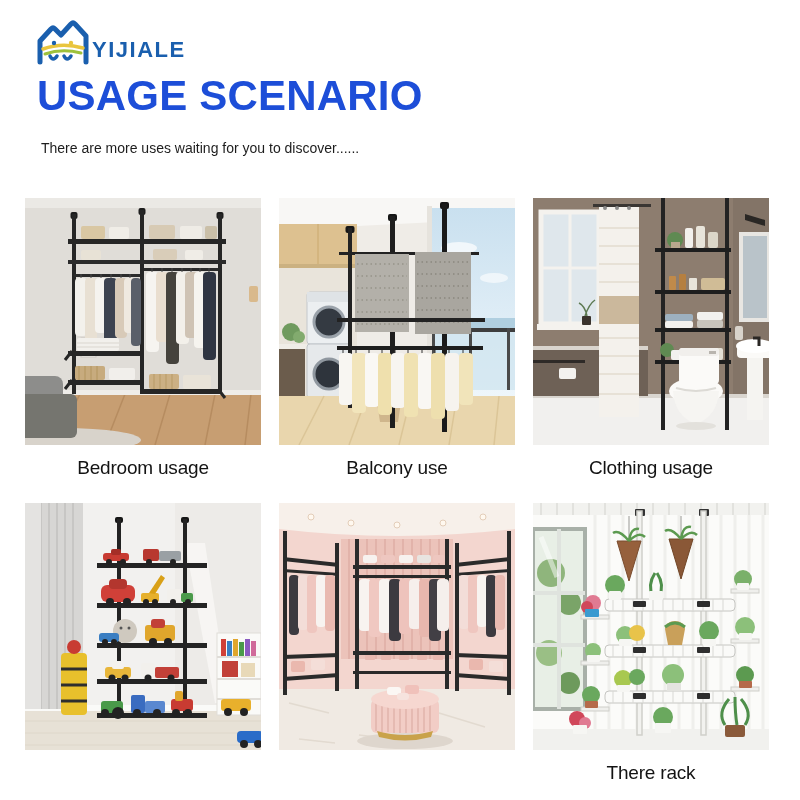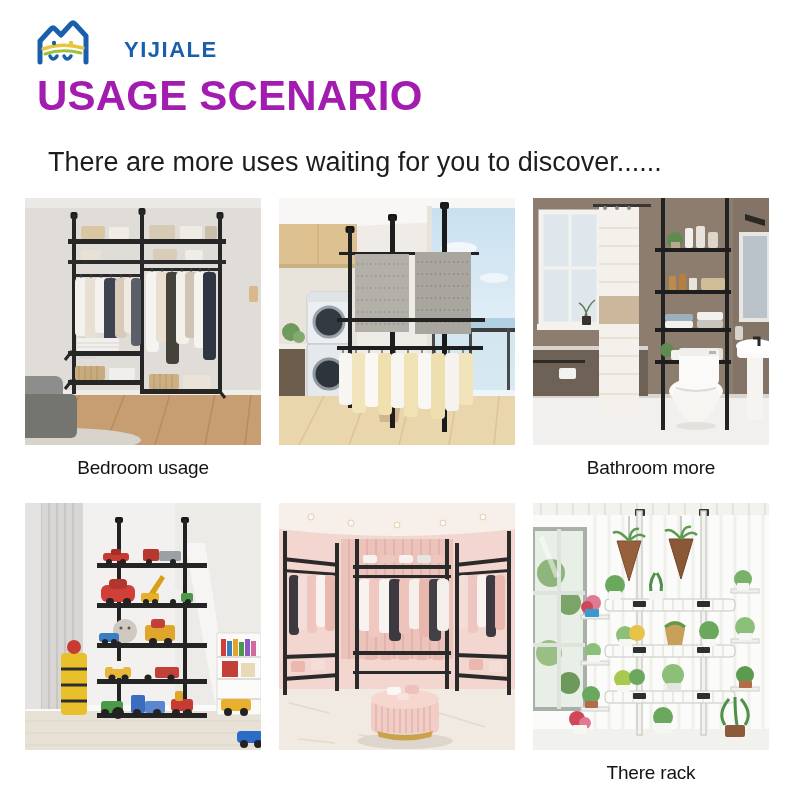--- a/index.html
+++ b/index.html
@@ -1,26 +1,26 @@
 <!DOCTYPE html>
 <html><head>
 <meta charset="utf-8">
 <style>
   html,body{margin:0;padding:0;}
   body{
     width:800px;height:800px;background:#ffffff;position:relative;overflow:hidden;
     font-family:"Liberation Sans", sans-serif;
   }
   
-  .logo{position:absolute;left:33px;top:16px;display:flex;align-items:flex-end;gap:32px;}
+  .logo{position:absolute;left:33px;top:16px;display:flex;align-items:flex-end;}
   .logo svg{width:58px;height:54px;display:block;}
   .logo-text{color:#1a5fae;font-weight:700;font-size:22px;letter-spacing:1.5px;padding:0 0 7px 1px;}
   .page-title{position:absolute;left:37px;top:72px;margin:0;font-size:42px;font-weight:800;
-    color:#a21caf;letter-spacing:0.2px;}
-  .page-subtitle{position:absolute;left:36px;top:135px;margin:12px;font-size:27px;font-weight:500;color:#1d1d1d;}
+    color:#1d4ed8;letter-spacing:0.2px;}
+  .page-subtitle{position:absolute;left:36px;top:135px;margin:5px;font-size:14px;font-weight:500;color:#1d1d1d;}
   
   .grid{position:absolute;left:25px;top:198px;width:740px;display:grid;
     grid-template-columns:repeat(3,236px);column-gap:18px;}
   figure.tile{margin:0;width:236px;}
   .photo{width:236px;height:247px;overflow:hidden;background:#eeeceb;}
   .photo svg{display:block;width:236px;height:247px;}
   figcaption{height:58px;box-sizing:border-box;padding-top:12px;text-align:center;
     font-size:19px;font-weight:500;color:#131313;letter-spacing:-0.2px;}
 </style>
 </head>
@@ -169,20 +169,21 @@
         <rect x="86" y="155" width="14" height="54" rx="4" fill="#faf8f4"></rect>
         <rect x="99" y="155" width="14" height="62" rx="4" fill="#efe0ad"></rect>
         <rect x="112" y="155" width="14" height="55" rx="4" fill="#f7f5f0"></rect>
         <rect x="125" y="155" width="14" height="64" rx="4" fill="#f0e2b2"></rect>
         <rect x="139" y="155" width="14" height="56" rx="4" fill="#f9f7f3"></rect>
         <rect x="152" y="155" width="14" height="66" rx="4" fill="#eedfae"></rect>
         <rect x="166" y="155" width="14" height="58" rx="4" fill="#f6f3ee"></rect>
         <rect x="180" y="155" width="14" height="52" rx="4" fill="#f1e4ba"></rect>
       </svg>
     </div>
+    <figcaption>Balcony use</figcaption>
   </figure>
 
   <figure class="tile">
     <div class="photo">
       <svg viewBox="0 0 236 247">
         <rect width="236" height="247" fill="#8d7d6f"></rect>
         <rect x="200" width="36" height="247" fill="#837467"></rect>
         <path d="M0 198 H236 V247 H0 Z" fill="#f1f0ee"></path>
         <rect y="196" width="236" height="4" fill="#d9d5cf"></rect>
         <rect x="0" y="148" width="115" height="4" fill="#d9d4cd"></rect>
@@ -233,21 +234,21 @@
         <ellipse cx="163" cy="228" rx="20" ry="4" fill="#e3e1dc"></ellipse>
         <rect x="204" y="148" width="36" height="12" rx="4" fill="#fbfaf8"></rect>
         <ellipse cx="222" cy="148" rx="19" ry="7" fill="#ffffff"></ellipse>
         <rect x="214" y="160" width="16" height="62" fill="#f5f4f1"></rect>
         <path d="M220 140 h6 v8" stroke="#2a2724" stroke-width="3" fill="none"></path>
         <rect x="202" y="128" width="8" height="14" rx="2" fill="#d8d3cb"></rect>
         <rect x="208" y="36" width="28" height="86" fill="#b9c3c9" stroke="#e8e6e2" stroke-width="4"></rect>
         <path d="M212 16 l20 6 v6 l-20 -6 Z" fill="#2a2724"></path>
       </svg>
     </div>
-    <figcaption>Bathroom more</figcaption>
+    <figcaption>Clothing usage</figcaption>
   </figure>
 
   <figure class="tile">
     <div class="photo">
       <svg viewBox="0 0 236 247">
         <rect width="236" height="247" fill="#f2f1ef"></rect>
         <rect x="150" width="86" height="210" fill="#edebe8"></rect>
         <path d="M160 40 l30 160 h14 L180 40 Z" fill="#f9f8f5" opacity="0.8"></path>
         <rect y="202" width="236" height="6" fill="#fafaf8"></rect>
         <rect y="208" width="236" height="39" fill="#e7e1d6"></rect>

